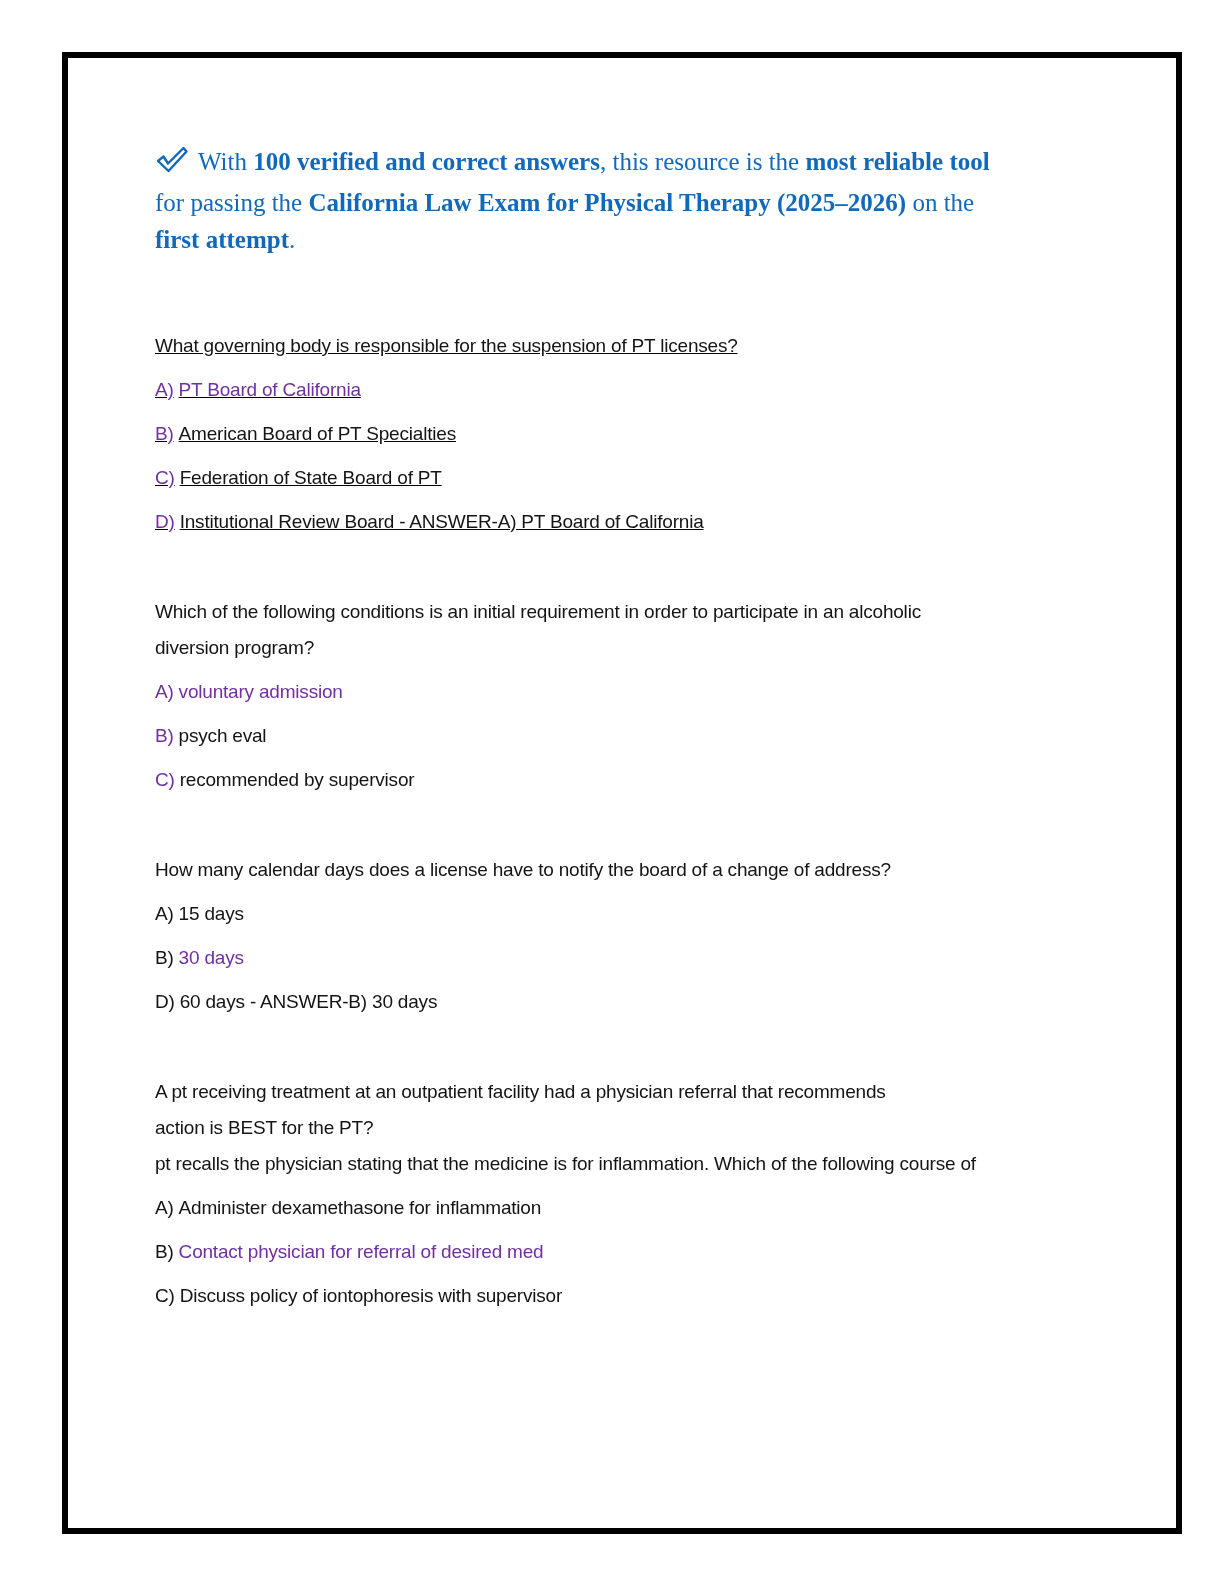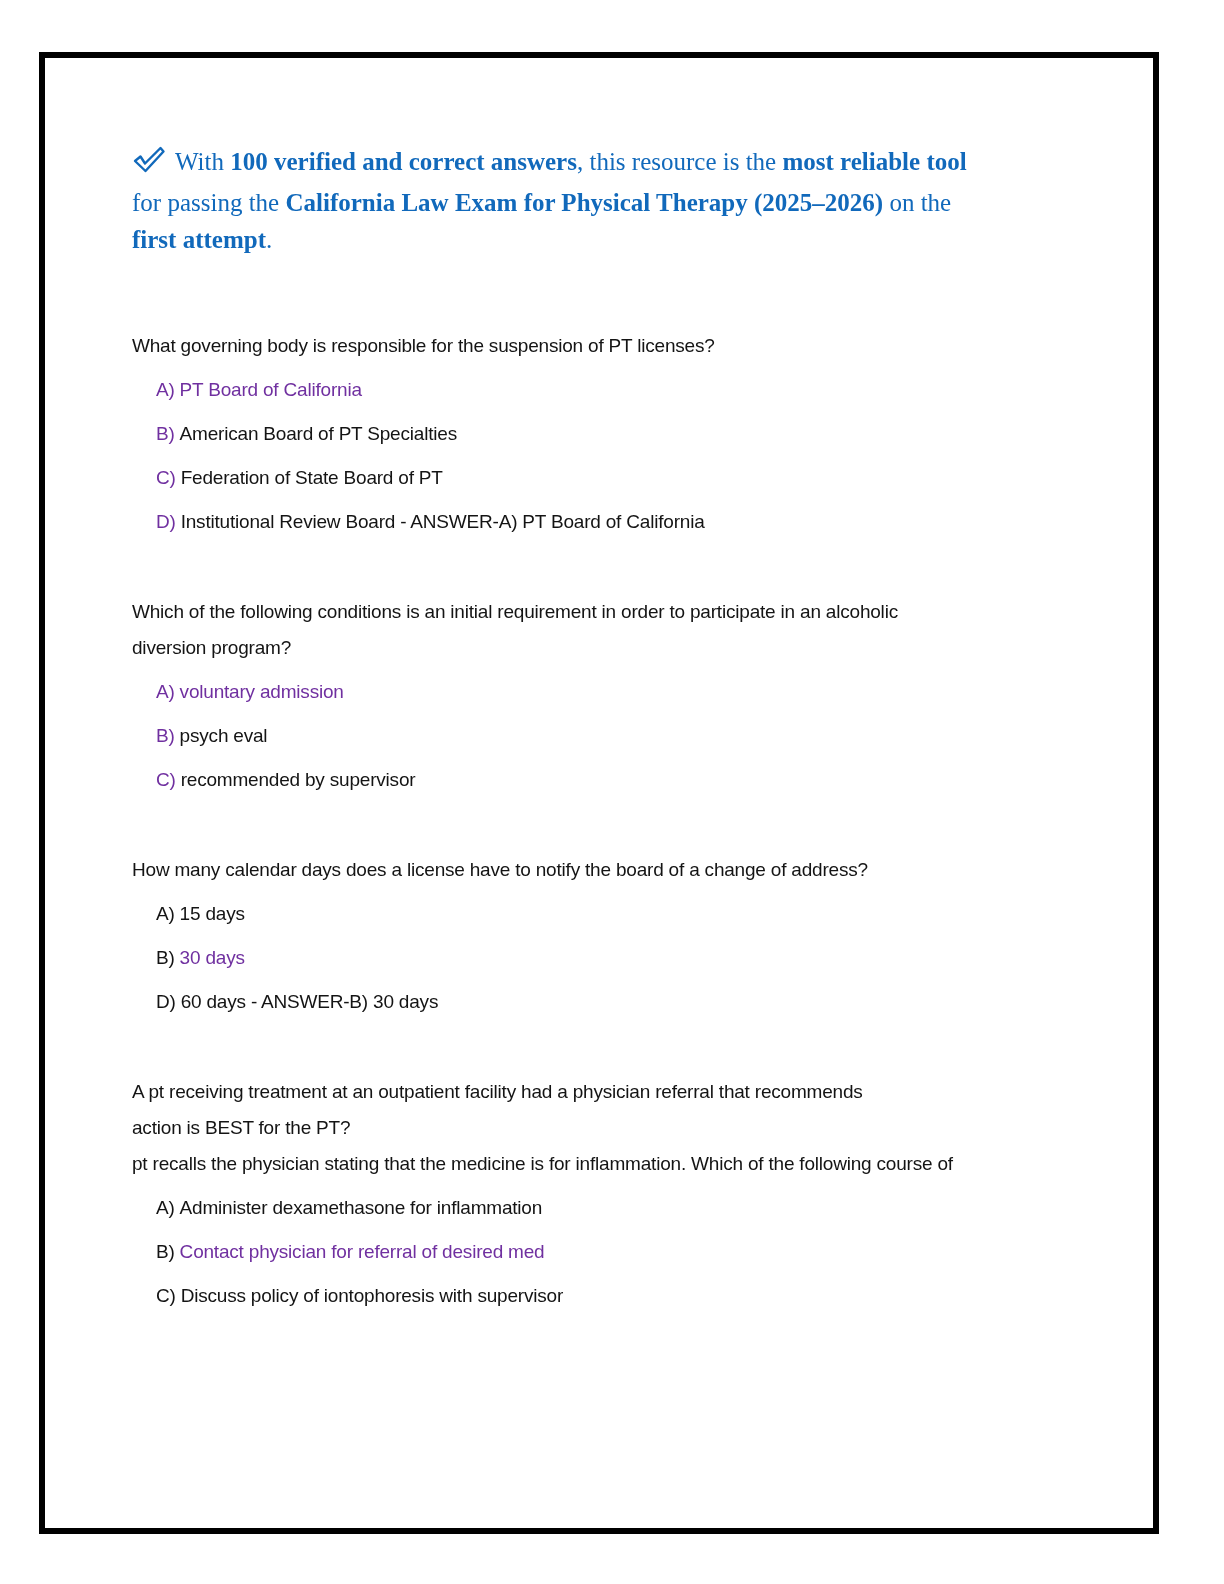--- a/index.html
+++ b/index.html
@@ -7,47 +7,47 @@
     --purple:#7030A0;
     --ink:#141414;
   }
   html,body{margin:0;padding:0;background:#ffffff;}
   body{
     width:1224px;height:1584px;position:relative;
     font-family:"Liberation Sans", sans-serif;
     -webkit-font-smoothing:antialiased;
   }
   .frame{
-    position:absolute;left:39px;top:52px;
+    position:absolute;left:62px;top:52px;
     width:1108px;height:1470px;
     border:6px solid #000;background:#fff;
     box-sizing:content-box;
   }
   .content{
     padding:85px 18px 0 87px;
   }
   
   .promo{
     font-family:"Liberation Serif", serif;
     color:var(--blue);
     font-size:25px;line-height:37px;
   }
   .promo .hline{white-space:nowrap;}
   .promo .b{font-weight:bold;}
   .check{display:inline-block;vertical-align:-4px;margin-right:9px;}
   
   .qblock{margin-top:54px;}
-  .qblock.first{margin-top:70px;}
+  .qblock.first{margin-top:70px;text-decoration:underline;}
   .qline{
     font-size:19px;line-height:36px;color:var(--ink);
     white-space:nowrap;letter-spacing:-0.2px;
   }
   .opt{
     font-size:19px;line-height:36px;margin-top:8px;color:var(--ink);
-    white-space:nowrap;letter-spacing:-0.2px;margin-left:24px;
+    white-space:nowrap;letter-spacing:-0.2px;
   }
   .opt .lab{margin-right:5px;}
   .hl{color:var(--purple);}
 </style>
 </head>
 <body>
 
 <div class="frame">
   <div class="content">
     <div class="promo" id="promo">

